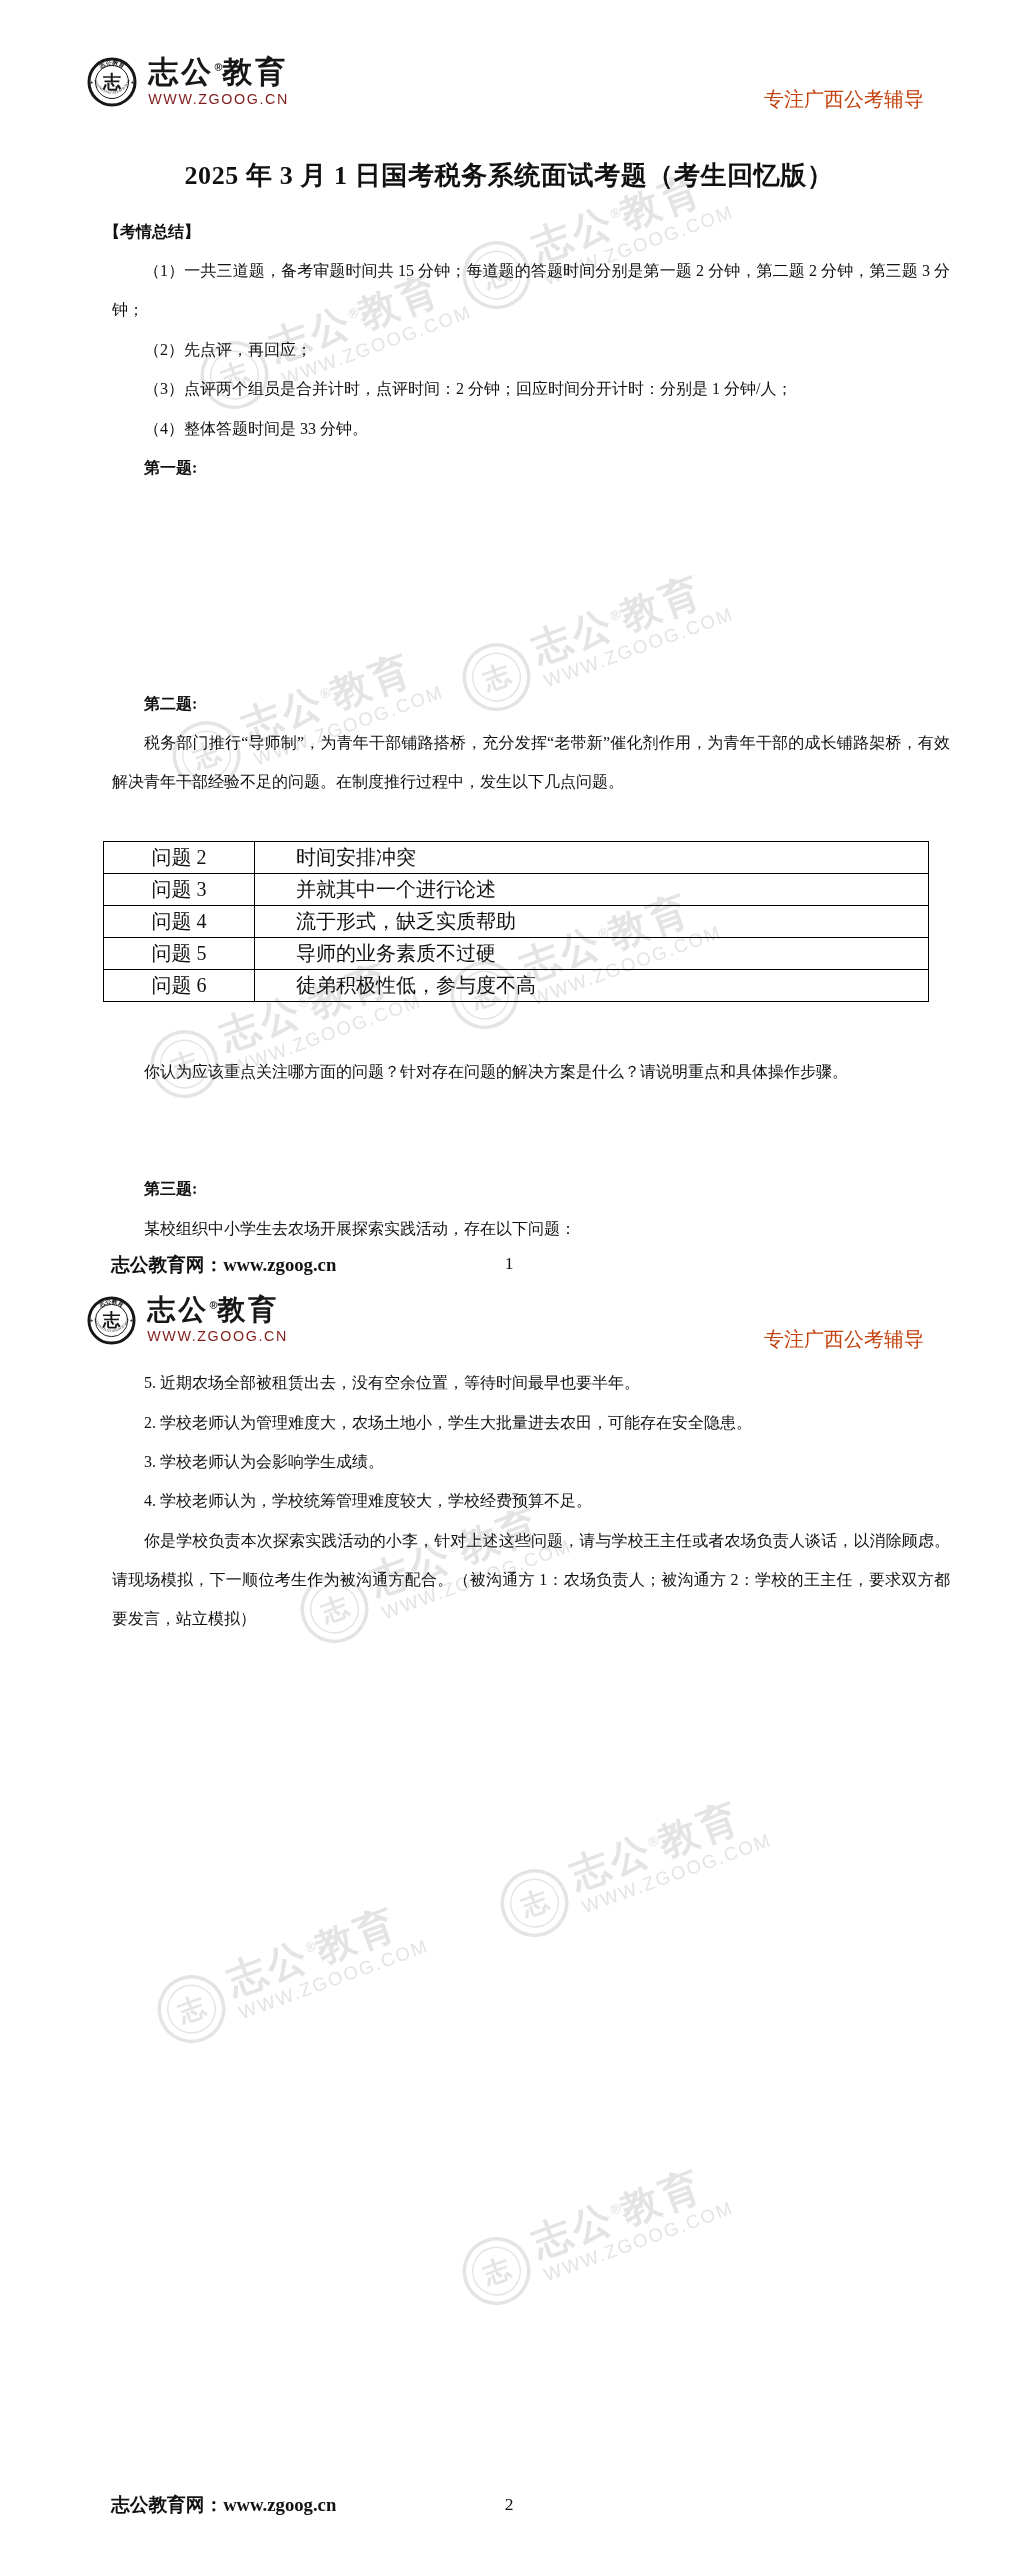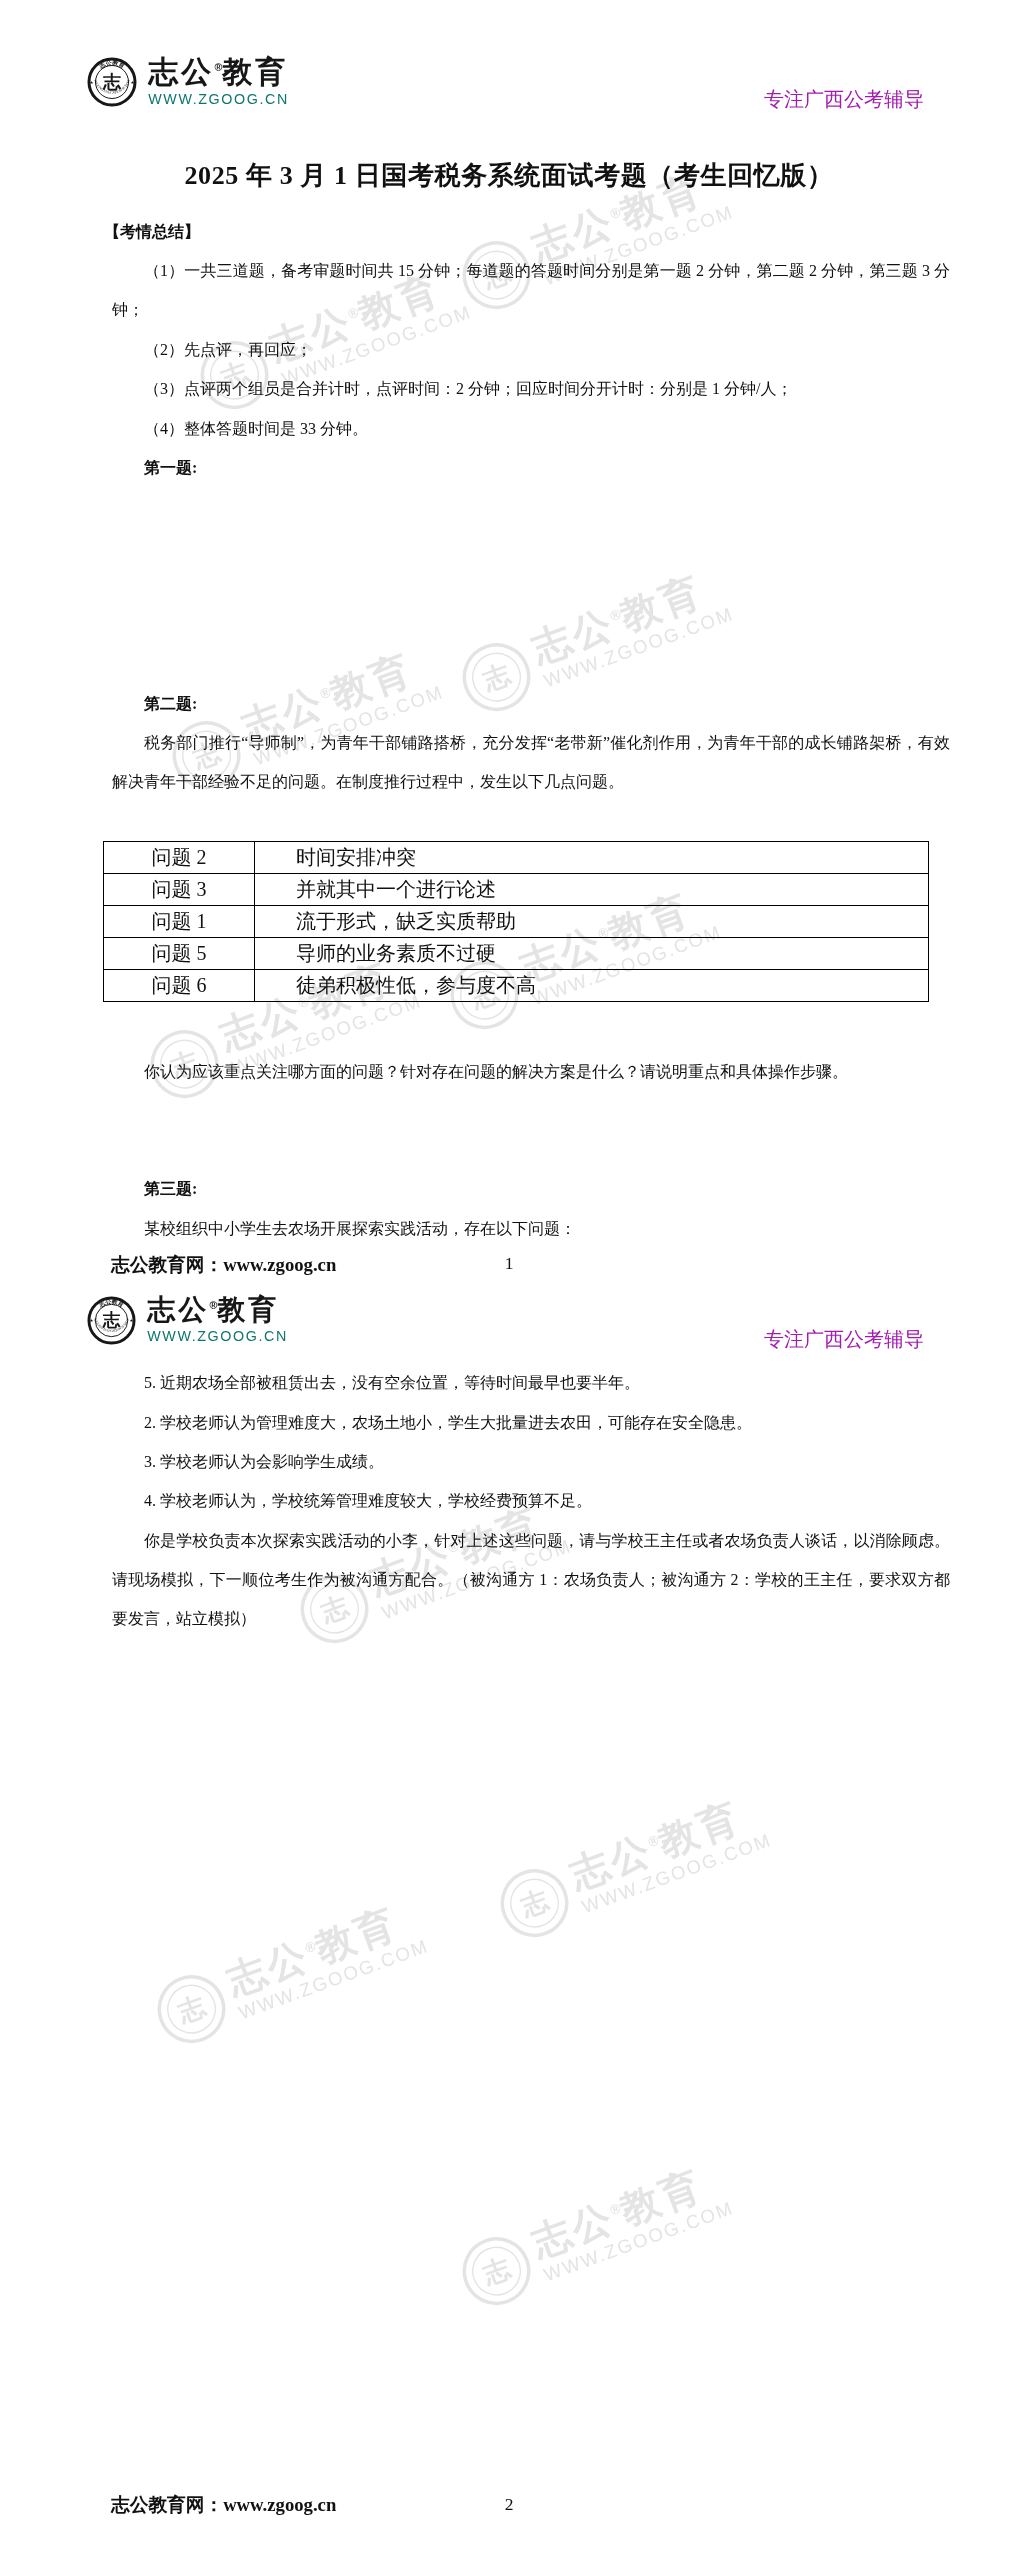--- a/index.html
+++ b/index.html
@@ -26,24 +26,24 @@
   
   .logo-block{position:absolute;left:87px;display:flex;align-items:flex-start;}
   .seal{flex:0 0 auto;}
   .brand-col{margin-left:11.2px;display:flex;flex-direction:column;}
   .brand-name{
     font-family:"Liberation Sans","DejaVu Sans",sans-serif;font-weight:bold;
     font-size:30px;line-height:1.0;color:#171717;letter-spacing:3.1px;white-space:nowrap;
   }
   .brand-name .reg{font-size:10.6px;vertical-align:super;letter-spacing:0;}
   .brand-url{
-    font-family:"Liberation Sans","DejaVu Sans",sans-serif;font-size:14.3px;color:#0f766e;
+    font-family:"Liberation Sans","DejaVu Sans",sans-serif;font-size:14.3px;color:#7f1d1d;
     letter-spacing:1.6px;margin-top:4.4px;white-space:nowrap;
   }
-  .tagline{position:absolute;right:94px;font-size:20px;color:#a21caf;white-space:nowrap;}
+  .tagline{position:absolute;right:94px;font-size:20px;color:#c2410c;white-space:nowrap;}
   
   .doc-title{
     position:absolute;left:0;width:1018px;text-align:center;
     font-size:26px;font-weight:bold;line-height:32px;letter-spacing:0.6px;
   }
   .para{
     position:absolute;left:104px;width:838px;font-size:16px;line-height:39px;
     text-align:justify;text-justify:inter-ideograph;word-break:break-all;
   }
   .indent{text-indent:2em;margin-left:8px;}
@@ -218,21 +218,21 @@
     <tbody>
       <tr>
         <td class="c1">问题 2</td>
         <td class="c2">时间安排冲突</td>
       </tr>
       <tr>
         <td class="c1">问题 3</td>
         <td class="c2">并就其中一个进行论述</td>
       </tr>
       <tr>
-        <td class="c1">问题 1</td>
+        <td class="c1">问题 4</td>
         <td class="c2">流于形式，缺乏实质帮助</td>
       </tr>
       <tr>
         <td class="c1">问题 5</td>
         <td class="c2">导师的业务素质不过硬</td>
       </tr>
       <tr>
         <td class="c1">问题 6</td>
         <td class="c2">徒弟积极性低，参与度不高</td>
       </tr>

